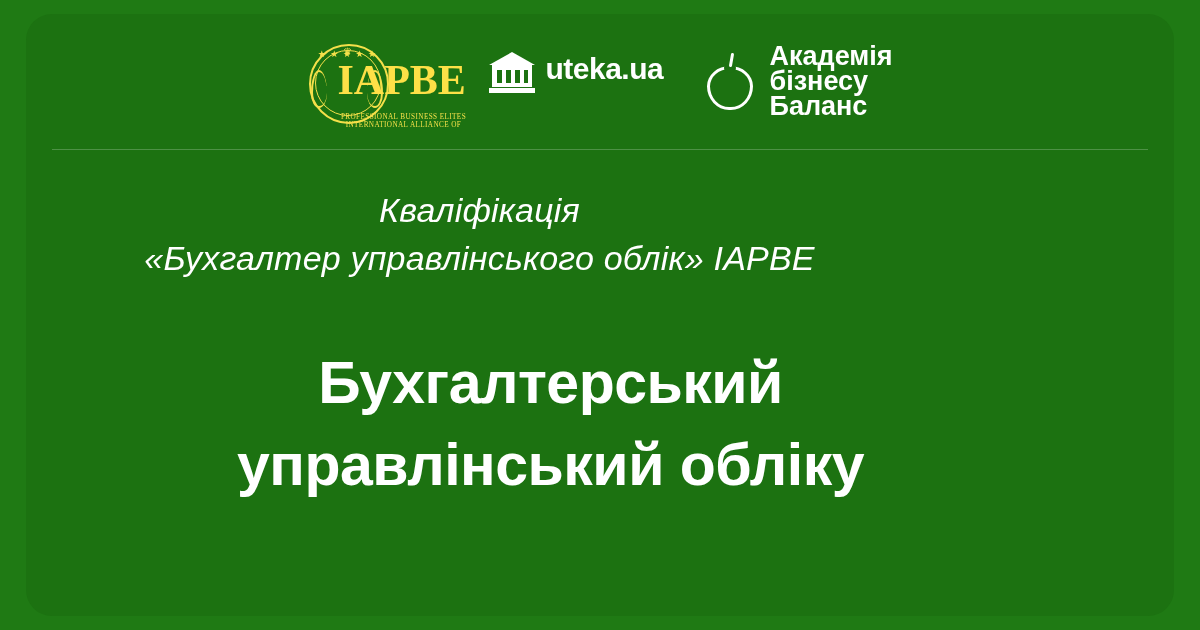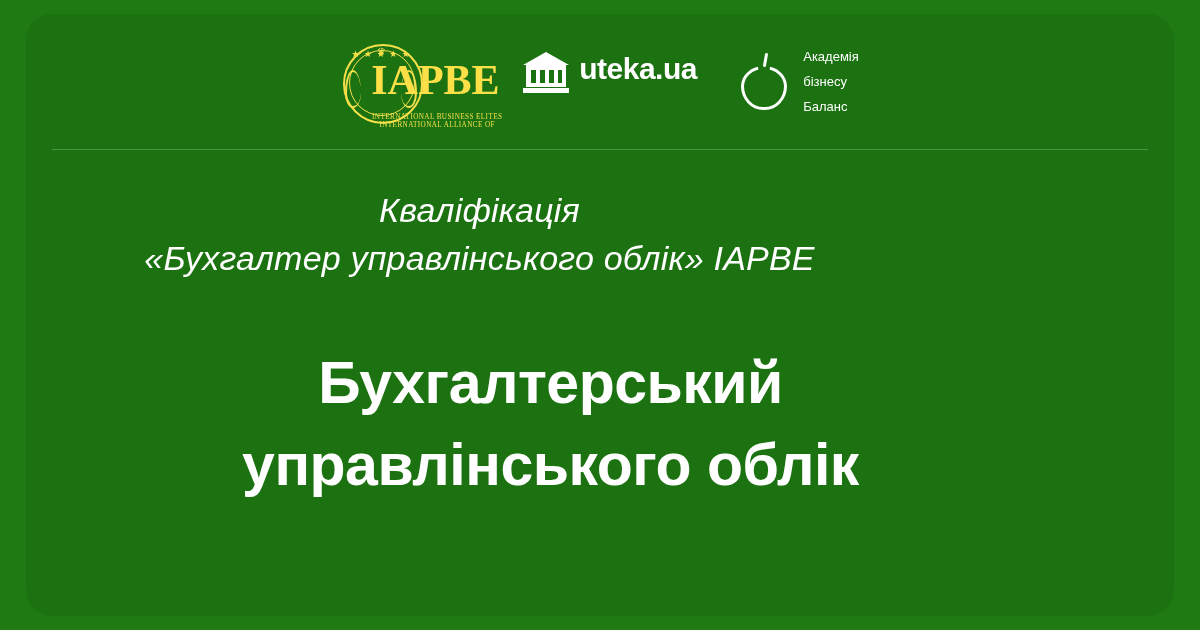--- a/index.html
+++ b/index.html
@@ -218,23 +218,24 @@
     left: 25px;
     top: 0px;
     width: 3px;
     height: 14px;
     background: #ffffff;
     border-radius: 2px;
     transform: rotate(10deg);
   }
   .balans-text {
     color: #ffffff;
-    font-size: 13px;
+    font-size: 27px;
     line-height: 25px;
     white-space: nowrap;
+    font-weight: bold;
   }
 
   
   .subtitle {
     position: absolute;
     left: 0;
     top: 186px;
     width: 959px;
     text-align: center;
     color: #ffffff;
@@ -268,21 +269,21 @@
 
     <div class="iapbe">
       <div class="iapbe-ring"></div>
       <div class="iapbe-ring2"></div>
       <div class="iapbe-crown">♛</div>
       <div class="iapbe-stars">★ ★ ★ ★ ★</div>
       <div class="iapbe-leaf-l"></div>
       <div class="iapbe-leaf-r"></div>
       <div class="iapbe-word">IAPBE</div>
       <div class="iapbe-sub1">INTERNATIONAL ALLIANCE OF</div>
-      <div class="iapbe-sub2">INTERNATIONAL BUSINESS ELITES</div>
+      <div class="iapbe-sub2">PROFESSIONAL BUSINESS ELITES</div>
     </div>
 
     <div class="uteka">
       <div class="uteka-mark">
         <div class="uteka-roof"></div>
         <div class="uteka-body"></div>
         <div class="uteka-win" style="left:8px;  top:18px; width:5px; height:13px;"></div>
         <div class="uteka-win" style="left:17px; top:18px; width:5px; height:13px;"></div>
         <div class="uteka-win" style="left:26px; top:18px; width:5px; height:13px;"></div>
         <div class="uteka-win" style="left:35px; top:18px; width:4px; height:13px;"></div>
@@ -307,15 +308,15 @@
 
   <div class="divider"></div>
 
   <div class="subtitle">
     <span class="ln">Кваліфікація</span>
     <span class="ln">«Бухгалтер управлінського облік» IAPBE</span>
   </div>
 
   <div class="title">
     <span class="ln">Бухгалтерський</span>
-    <span class="ln">управлінського облік</span>
+    <span class="ln">управлінський обліку</span>
   </div>
 </div>
 
 </body></html>

